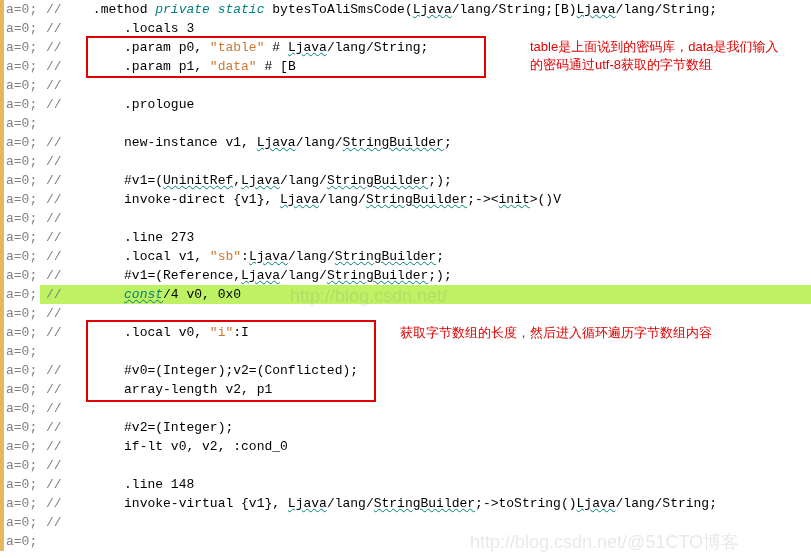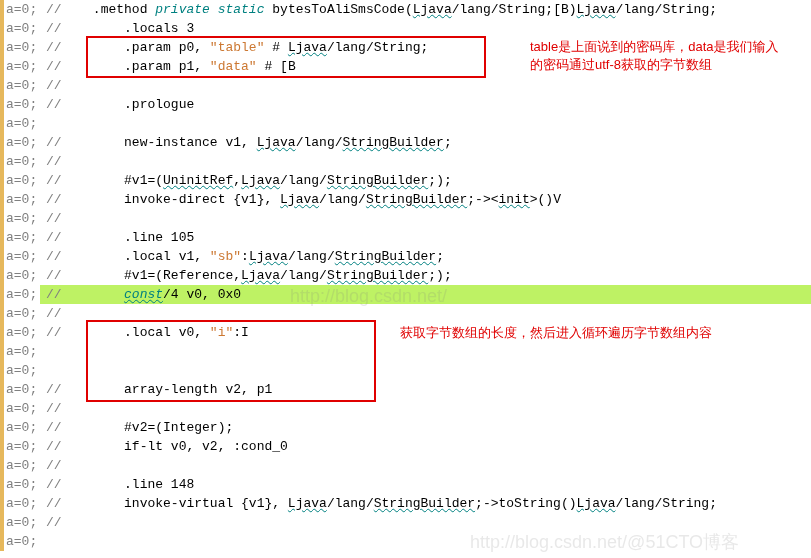--- a/index.html
+++ b/index.html
@@ -152,21 +152,21 @@
         <div class="bar"></div>
         <span class="txt">a=0;</span>
       </div>
       <div class="code"><span class="comment">//</span></div>
     </div>
     <div class="line">
       <div class="gutter">
         <div class="bar"></div>
         <span class="txt">a=0;</span>
       </div>
-      <div class="code"><span class="comment">//</span><span>&nbsp;&nbsp;&nbsp;&nbsp;&nbsp;&nbsp;&nbsp;&nbsp;</span><span>.line 105</span></div>
+      <div class="code"><span class="comment">//</span><span>&nbsp;&nbsp;&nbsp;&nbsp;&nbsp;&nbsp;&nbsp;&nbsp;</span><span>.line 273</span></div>
     </div>
     <div class="line">
       <div class="gutter">
         <div class="bar"></div>
         <span class="txt">a=0;</span>
       </div>
       <div class="code"><span class="comment">//</span><span>&nbsp;&nbsp;&nbsp;&nbsp;&nbsp;&nbsp;&nbsp;&nbsp;</span><span>.local v1, </span><span class="str">"sb"</span><span>:</span><span class="wavy">Ljava</span><span>/lang/</span><span class="wavy">StringBuilder</span><span>;</span></div>
     </div>
     <div class="line">
       <div class="gutter">
@@ -200,20 +200,21 @@
       <div class="gutter">
         <div class="bar"></div>
         <span class="txt">a=0;</span>
       </div>
     </div>
     <div class="line">
       <div class="gutter">
         <div class="bar"></div>
         <span class="txt">a=0;</span>
       </div>
+      <div class="code"><span class="comment">//</span><span>&nbsp;&nbsp;&nbsp;&nbsp;&nbsp;&nbsp;&nbsp;&nbsp;</span><span>#v0=(Integer);v2=(Conflicted);</span></div>
     </div>
     <div class="line">
       <div class="gutter">
         <div class="bar"></div>
         <span class="txt">a=0;</span>
       </div>
       <div class="code"><span class="comment">//</span><span>&nbsp;&nbsp;&nbsp;&nbsp;&nbsp;&nbsp;&nbsp;&nbsp;</span><span>array-length v2, p1</span></div>
     </div>
     <div class="line">
       <div class="gutter">

